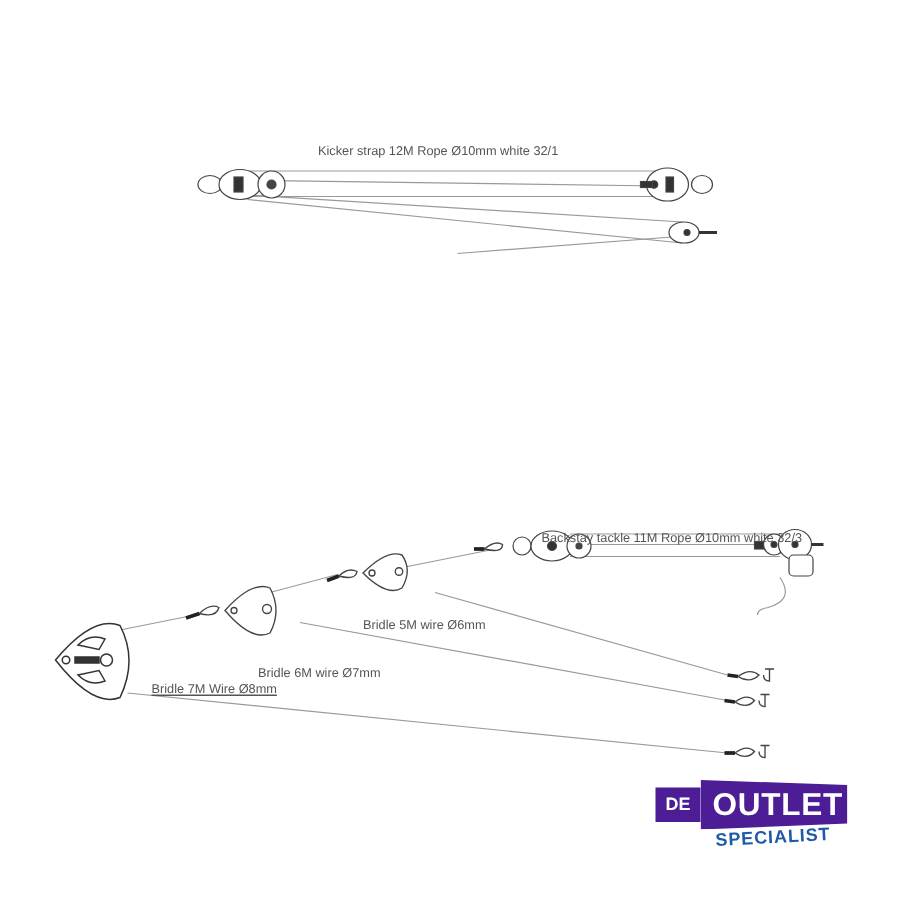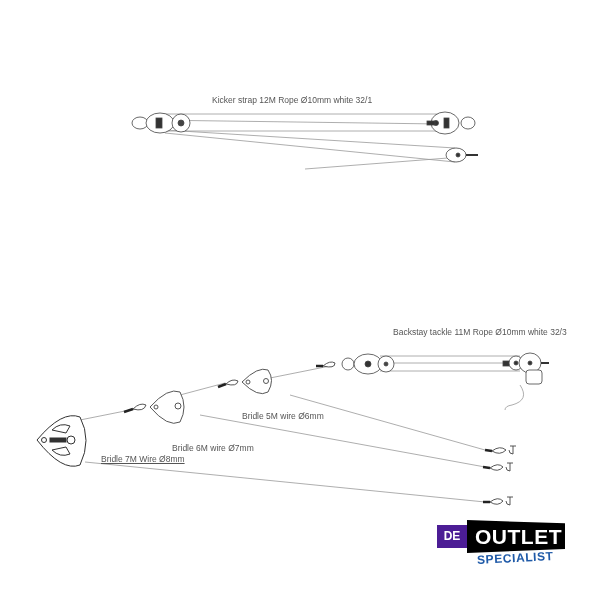--- a/index.html
+++ b/index.html
@@ -1,21 +1,21 @@
 <!DOCTYPE html>
 <html><head>
   <meta charset="utf-8">
   <style>
     html, body { margin:0; padding:0; background:#ffffff; }
     body { width:600px; height:600px; position:relative; overflow:hidden; font-family:"Liberation Sans", sans-serif; }
     .label { position:absolute; font-size:8.5px; color:#555; white-space:nowrap; font-family:"Liberation Sans", sans-serif; }
     svg.draw { position:absolute; left:0; top:0; }
     .logo { position:absolute; left:437px; top:520px; width:130px; height:50px; }
     .logo .de { position:absolute; left:0; top:5px; width:30px; height:23px; background:#4c1d95; color:#fff; font-weight:bold; font-size:12px; line-height:23px; text-align:center; font-family:"Liberation Sans", sans-serif; }
-    .logo .outlet { position:absolute; left:30px; top:0; width:98px; height:33px; background:#000000; clip-path:polygon(0 0,100% 10%,100% 88%,0 100%); color:#fff; font-weight:bold; font-size:21px; line-height:33px; padding-left:8px; box-sizing:border-box; letter-spacing:0.5px; font-family:"Liberation Sans", sans-serif; }
+    .logo .outlet { position:absolute; left:30px; top:0; width:98px; height:33px; background:#4c1d95; clip-path:polygon(0 0,100% 10%,100% 88%,0 100%); color:#fff; font-weight:bold; font-size:21px; line-height:33px; padding-left:8px; box-sizing:border-box; letter-spacing:0.5px; font-family:"Liberation Sans", sans-serif; }
     .logo .spec { position:absolute; left:40px; top:33px; color:#1f5aa8; font-weight:bold; font-size:12px; letter-spacing:0.6px; font-family:"Liberation Sans", sans-serif; transform:rotate(-3deg); transform-origin:left center; }
   </style>
 </head>
 <body>
 
 <svg class="draw" width="600" height="600" viewBox="0 0 600 600">
   <g stroke="#999" stroke-width="0.8" fill="none">
 
     <line x1="160" y1="114" x2="440" y2="114"></line>
     <line x1="160" y1="131" x2="440" y2="131"></line>
@@ -116,21 +116,21 @@
     <path d="M507 463 L 513 463 M 510 463 L 510 471 Q 506 471 506 467"></path>
   </g>
   <g stroke="#444" stroke-width="0.9" fill="#fff">
     <line x1="483" y1="502" x2="490" y2="502" stroke="#222" stroke-width="2.5"></line>
     <path d="M490 502 Q 498 496 503 501 Q 498 507 490 502 Z"></path>
     <path d="M507 497 L 513 497 M 510 497 L 510 505 Q 506 505 506 501"></path>
   </g>
 </svg>
 
 <div class="label" style="left:212px; top:95px;">Kicker strap 12M Rope Ø10mm white 32/1</div>
-<div class="label" style="left:361px; top:327px;margin-left:32px;">Backstay tackle 11M Rope Ø10mm white 32/3</div>
+<div class="label" style="left:361px; top:353px;">Backstay tackle 11M Rope Ø10mm white 32/3</div>
 <div class="label" style="left:242px; top:411px;">Bridle 5M wire Ø6mm</div>
 <div class="label" style="left:172px; top:443px;text-align:right;">Bridle 6M wire Ø7mm</div>
 <div class="label" style="left:101px; top:454px;text-decoration:underline;">Bridle 7M Wire Ø8mm</div>
 
 <div class="logo">
   <div class="de">DE</div>
   <div class="outlet">OUTLET</div>
   <div class="spec">SPECIALIST</div>
 </div>
 

